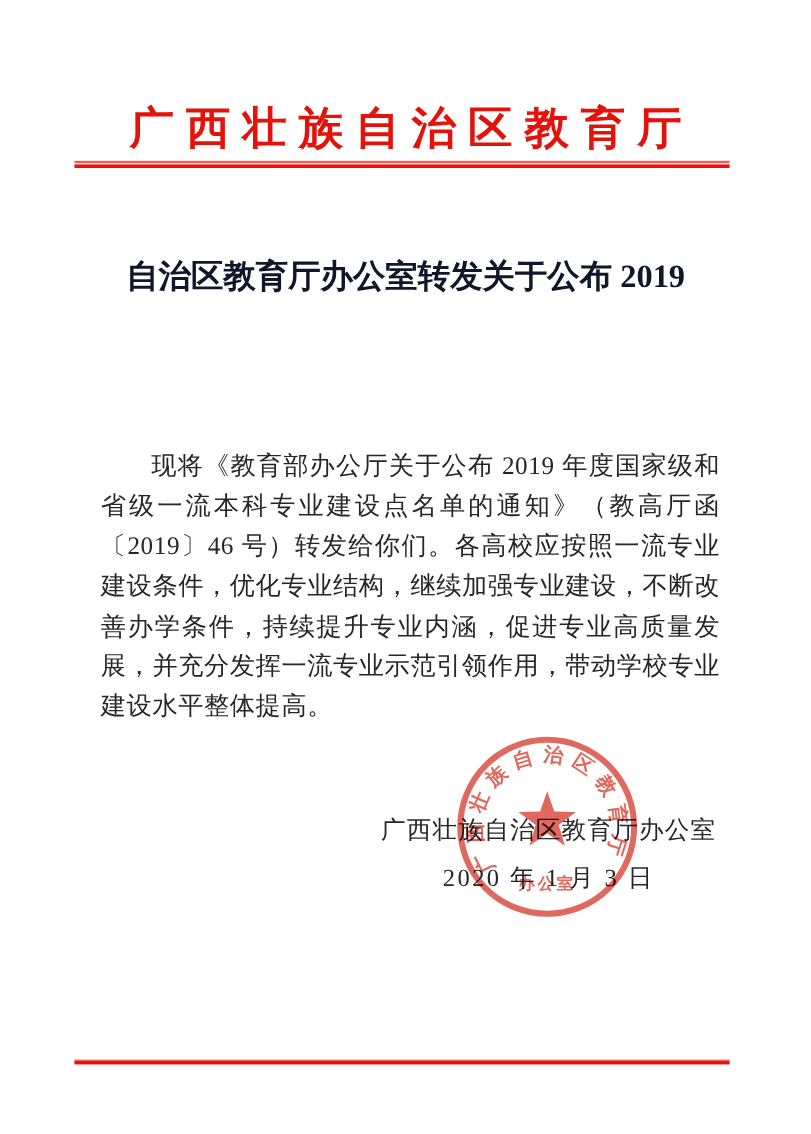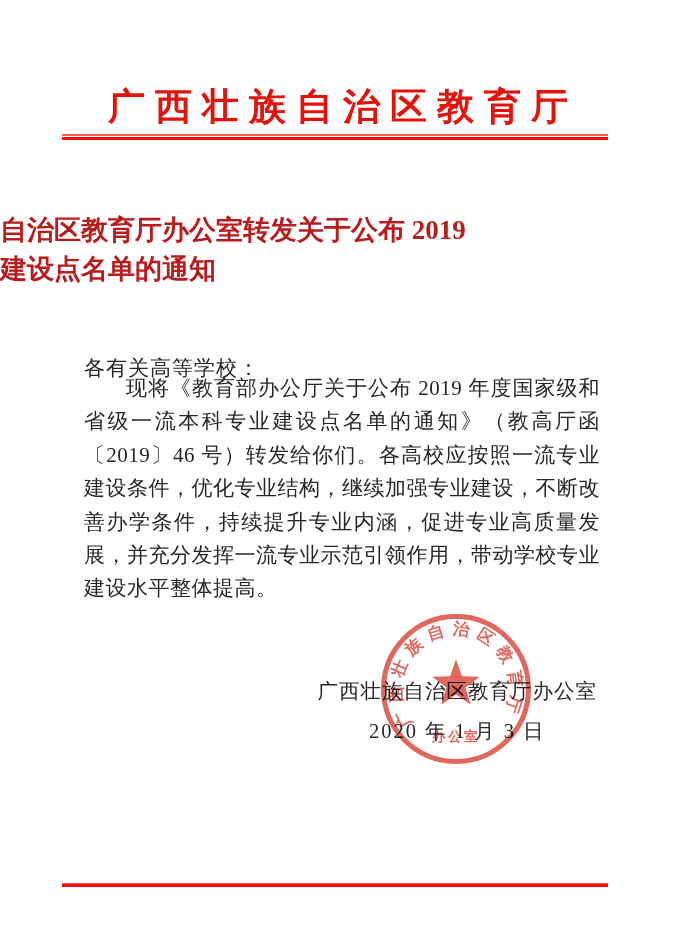--- a/index.html
+++ b/index.html
@@ -37,22 +37,23 @@
   .rule-top{top:134px;}
   .doc-number{
     position:absolute;top:150px;right:79px;
     font-size:17.5px;color:var(--docnum-gray);
     letter-spacing:2.5px;white-space:nowrap;
   }
 
   
   .doc-title{
     position:absolute;top:211px;left:0;right:0;
+    text-align:center;
     font-size:27px;font-weight:bold;line-height:38.5px;
-    color:#b91c1c;
+    color:#0f172a;
   }
 
   
   .salutation{
     position:absolute;top:354px;left:84px;
     font-size:21px;letter-spacing:1px;white-space:nowrap;
   }
   .body-paragraph{
     position:absolute;top:372px;left:84px;width:516px;
     font-size:21px;line-height:33.4px;
@@ -98,24 +99,22 @@
 
   <div class="red-rule rule-top">
     <div class="rule-thin"></div>
     <div class="rule-gap"></div>
     <div class="rule-thick"></div>
   </div>
 
 
   <div class="doc-title">
     <div>自治区教育厅办公室转发关于公布 2019</div>
-    <div>建设点名单的通知</div>
   </div>
 
-  <div class="salutation">各有关高等学校：</div>
 
   <div class="body-paragraph">现将《教育部办公厅关于公布 2019 年度国家级和省级一流本科专业建设点名单的通知》（教高厅函〔2019〕46 号）转发给你们。各高校应按照一流专业建设条件，优化专业结构，继续加强专业建设，不断改善办学条件，持续提升专业内涵，促进专业高质量发展，并充分发挥一流专业示范引领作用，带动学校专业建设水平整体提高。</div>
 
   <div class="signature-block">
     <div class="signature-issuer">广西壮族自治区教育厅办公室</div>
     <div class="signature-date">2020 年 1 月 3 日</div>
   </div>
 
   <div class="seal">
     <svg viewBox="0 0 155 155" xmlns="http://www.w3.org/2000/svg">

